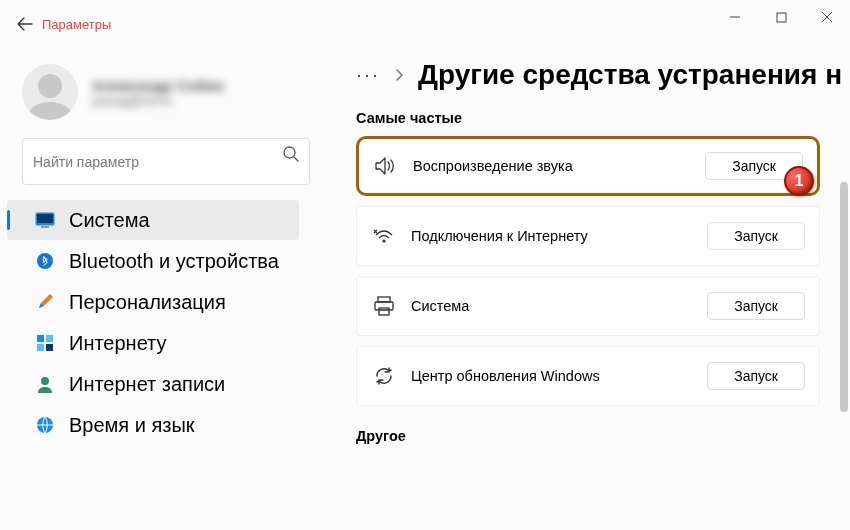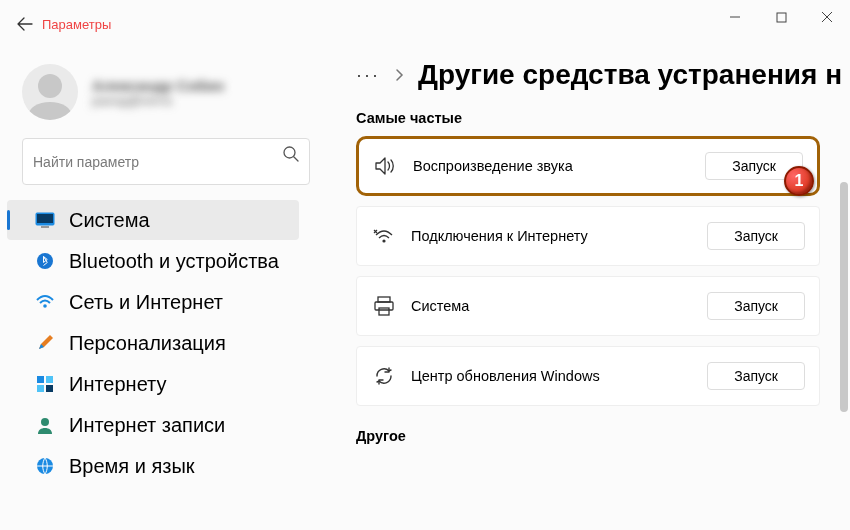--- a/index.html
+++ b/index.html
@@ -114,30 +114,20 @@
           <span class="nicon">
               <svg width="18" height="18" viewBox="0 0 18 18">
                 <circle cx="9" cy="9" r="8" fill="#1976d2"></circle>
                 <path d="M7 4l5 4-5 4V4l5 8-5 4" fill="none" stroke="#fff" stroke-width="1.3" transform="scale(.75) translate(3 2)"></path>
               </svg>
             </span>
           <span>Bluetooth и устройства</span>
         </div>
         <div class="nav-item">
           <span class="nicon">
-              <svg width="20" height="16" viewBox="0 0 20 16">
-                <path d="M2 6 Q10 -2 18 6" fill="none" stroke="#1a8ae2" stroke-width="2"></path>
-                <path d="M5 9 Q10 4 15 9" fill="none" stroke="#1a8ae2" stroke-width="2"></path>
-                <circle cx="10" cy="12" r="1.8" fill="#1a8ae2"></circle>
-              </svg>
-            </span>
-          <span>Сеть и Интернет</span>
-        </div>
-        <div class="nav-item">
-          <span class="nicon">
               <svg width="18" height="18" viewBox="0 0 18 18">
                 <path d="M3 15l2-5 9-9 3 3-9 9-5 2z" fill="#e67e22"></path>
                 <path d="M3 15l2-5 3 3-5 2z" fill="#1a8ae2"></path>
               </svg>
             </span>
           <span>Персонализация</span>
         </div>
         <div class="nav-item">
           <span class="nicon">
               <svg width="18" height="18">

